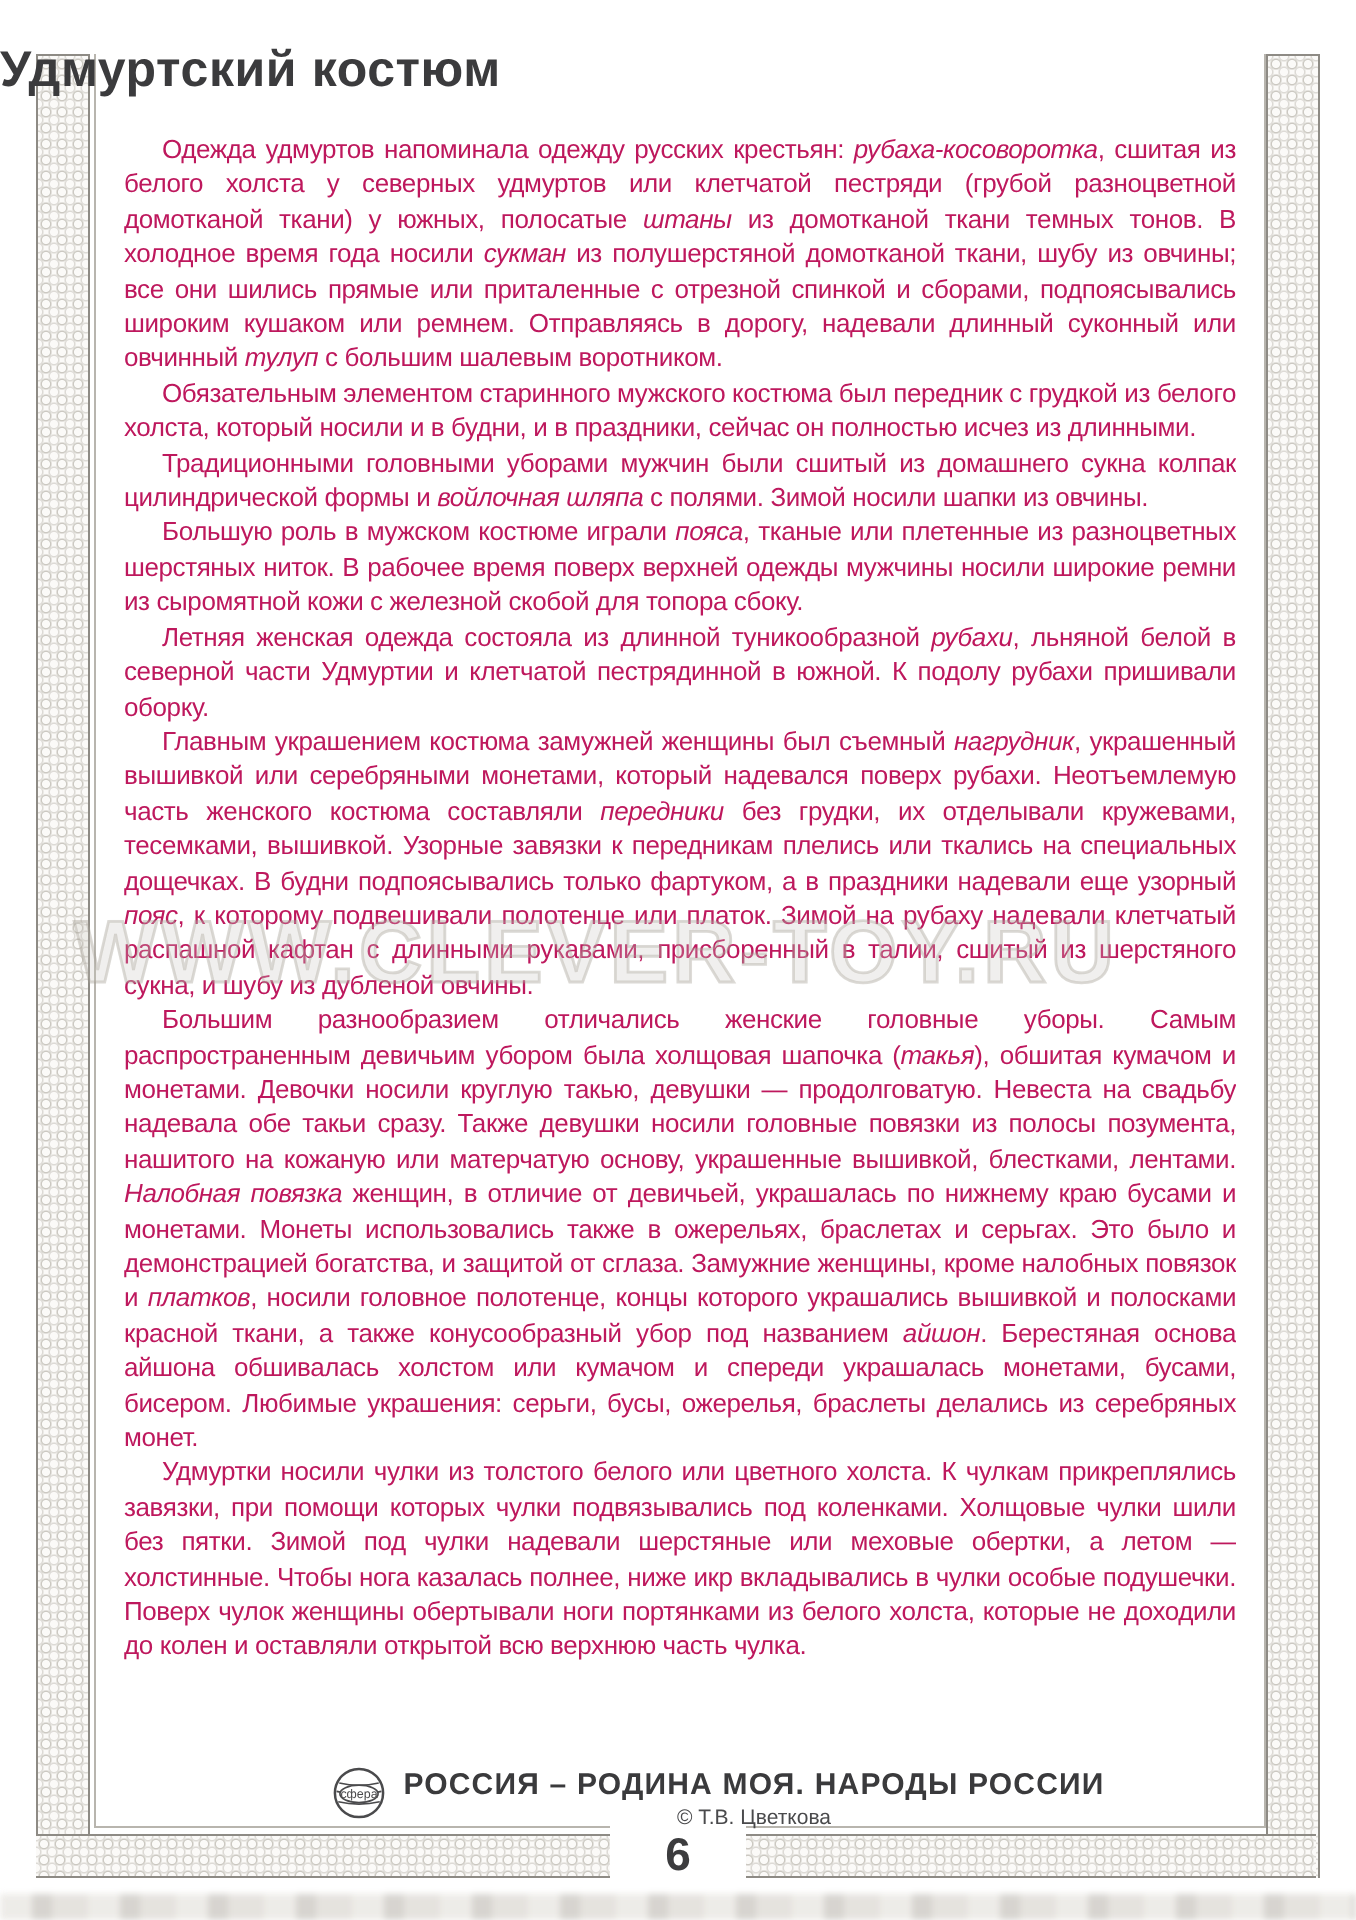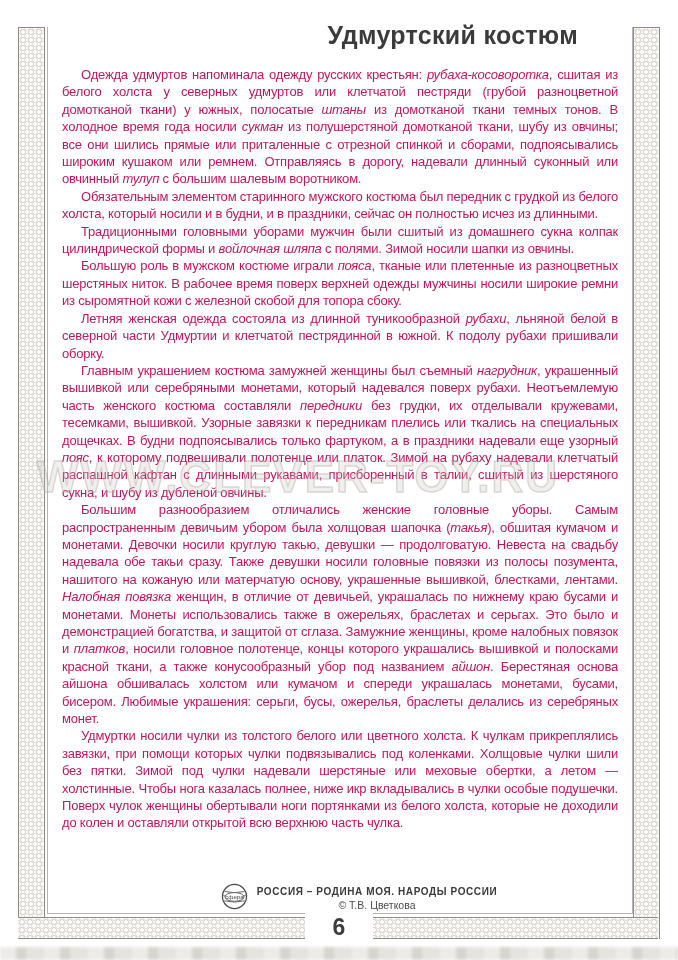--- a/index.html
+++ b/index.html
@@ -26,21 +26,21 @@
     border-left:1px solid #b8b5ae;border-right:1px solid #b8b5ae;border-bottom:1px solid #b8b5ae;
   }
   
   .page-num-gap{
     position:absolute;left:305px;top:913px;width:68px;height:29px;
     background:#ffffff;z-index:5;display:flex;align-items:center;justify-content:center;
   }
   .page-num{font-size:23px;font-weight:bold;color:#3c3c3e;}
   
   .title{
-    position:absolute;top:21px;left:0;width:578px;text-align:right;
+    position:absolute;top:21px;left:0;width:578px;text-align:left;
     font-size:25px;font-weight:bold;color:#3b3b3d;letter-spacing:0.3px;
   }
   
   .article{
     position:absolute;left:62px;top:66px;width:556px;height:816px;overflow:hidden;
     font-size:13px;line-height:17.4px;letter-spacing:-0.2px;
     color:#be185d;text-align:justify;
   }
   .article p{margin:0;text-indent:19px;}
   .article i{font-style:italic;}
@@ -53,21 +53,21 @@
     text-shadow:0 0 1px rgba(165,160,150,0.18);
     pointer-events:none;user-select:none;
   }
   
   .footer{
     position:absolute;top:883px;left:0;width:678px;z-index:2;
     display:flex;align-items:center;justify-content:center;gap:9px;
     transform:translateX(20px);
   }
   .footer-text{text-align:center;}
-  .series-title{font-size:10px;font-weight:bold;letter-spacing:0.6px;color:#3a3a3c;}
+  .series-title{font-size:15px;font-weight:bold;letter-spacing:0.6px;color:#3a3a3c;}
   .copyright{font-size:10.5px;color:#4a4a4c;margin-top:2px;}
   
   .scan-strip{
     position:absolute;left:0;top:947px;width:678px;height:13px;
     background:repeating-linear-gradient(90deg,#eceae6 0 16px,#d3d0cb 16px 26px,#e3e0db 26px 44px);
     filter:blur(1.5px);opacity:0.9;
   }
 </style>
 </head>
 <body>

